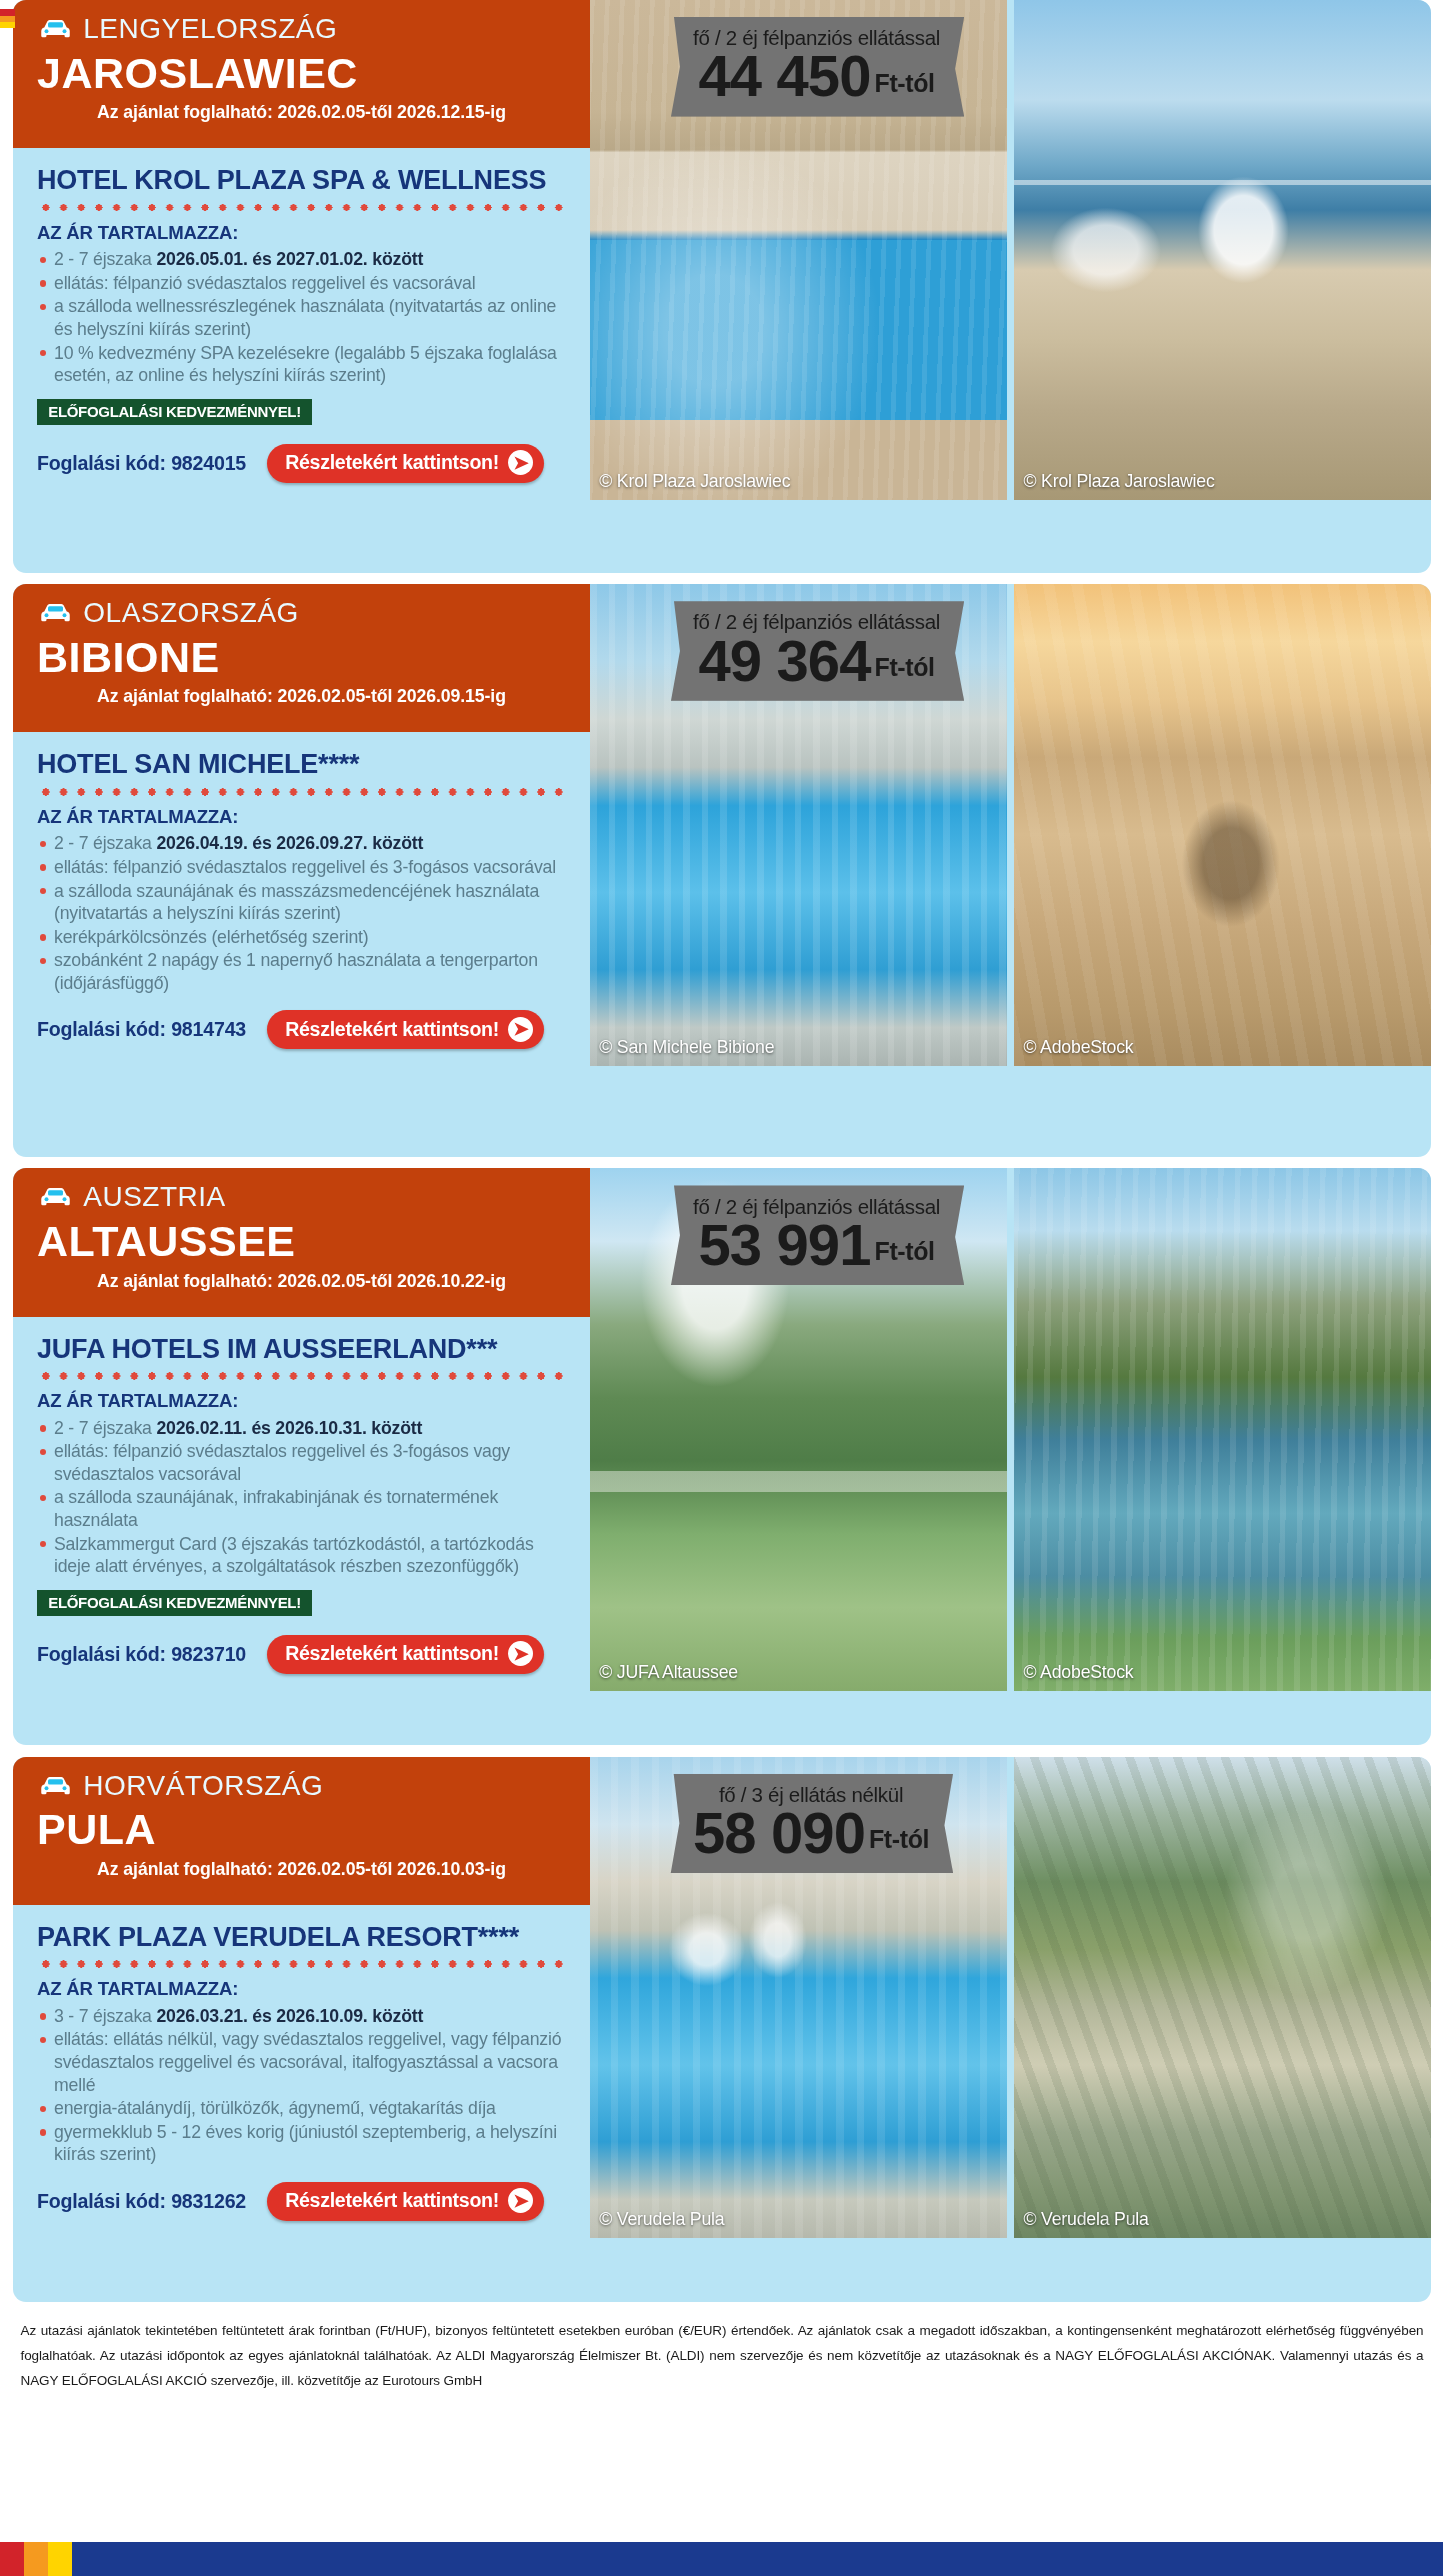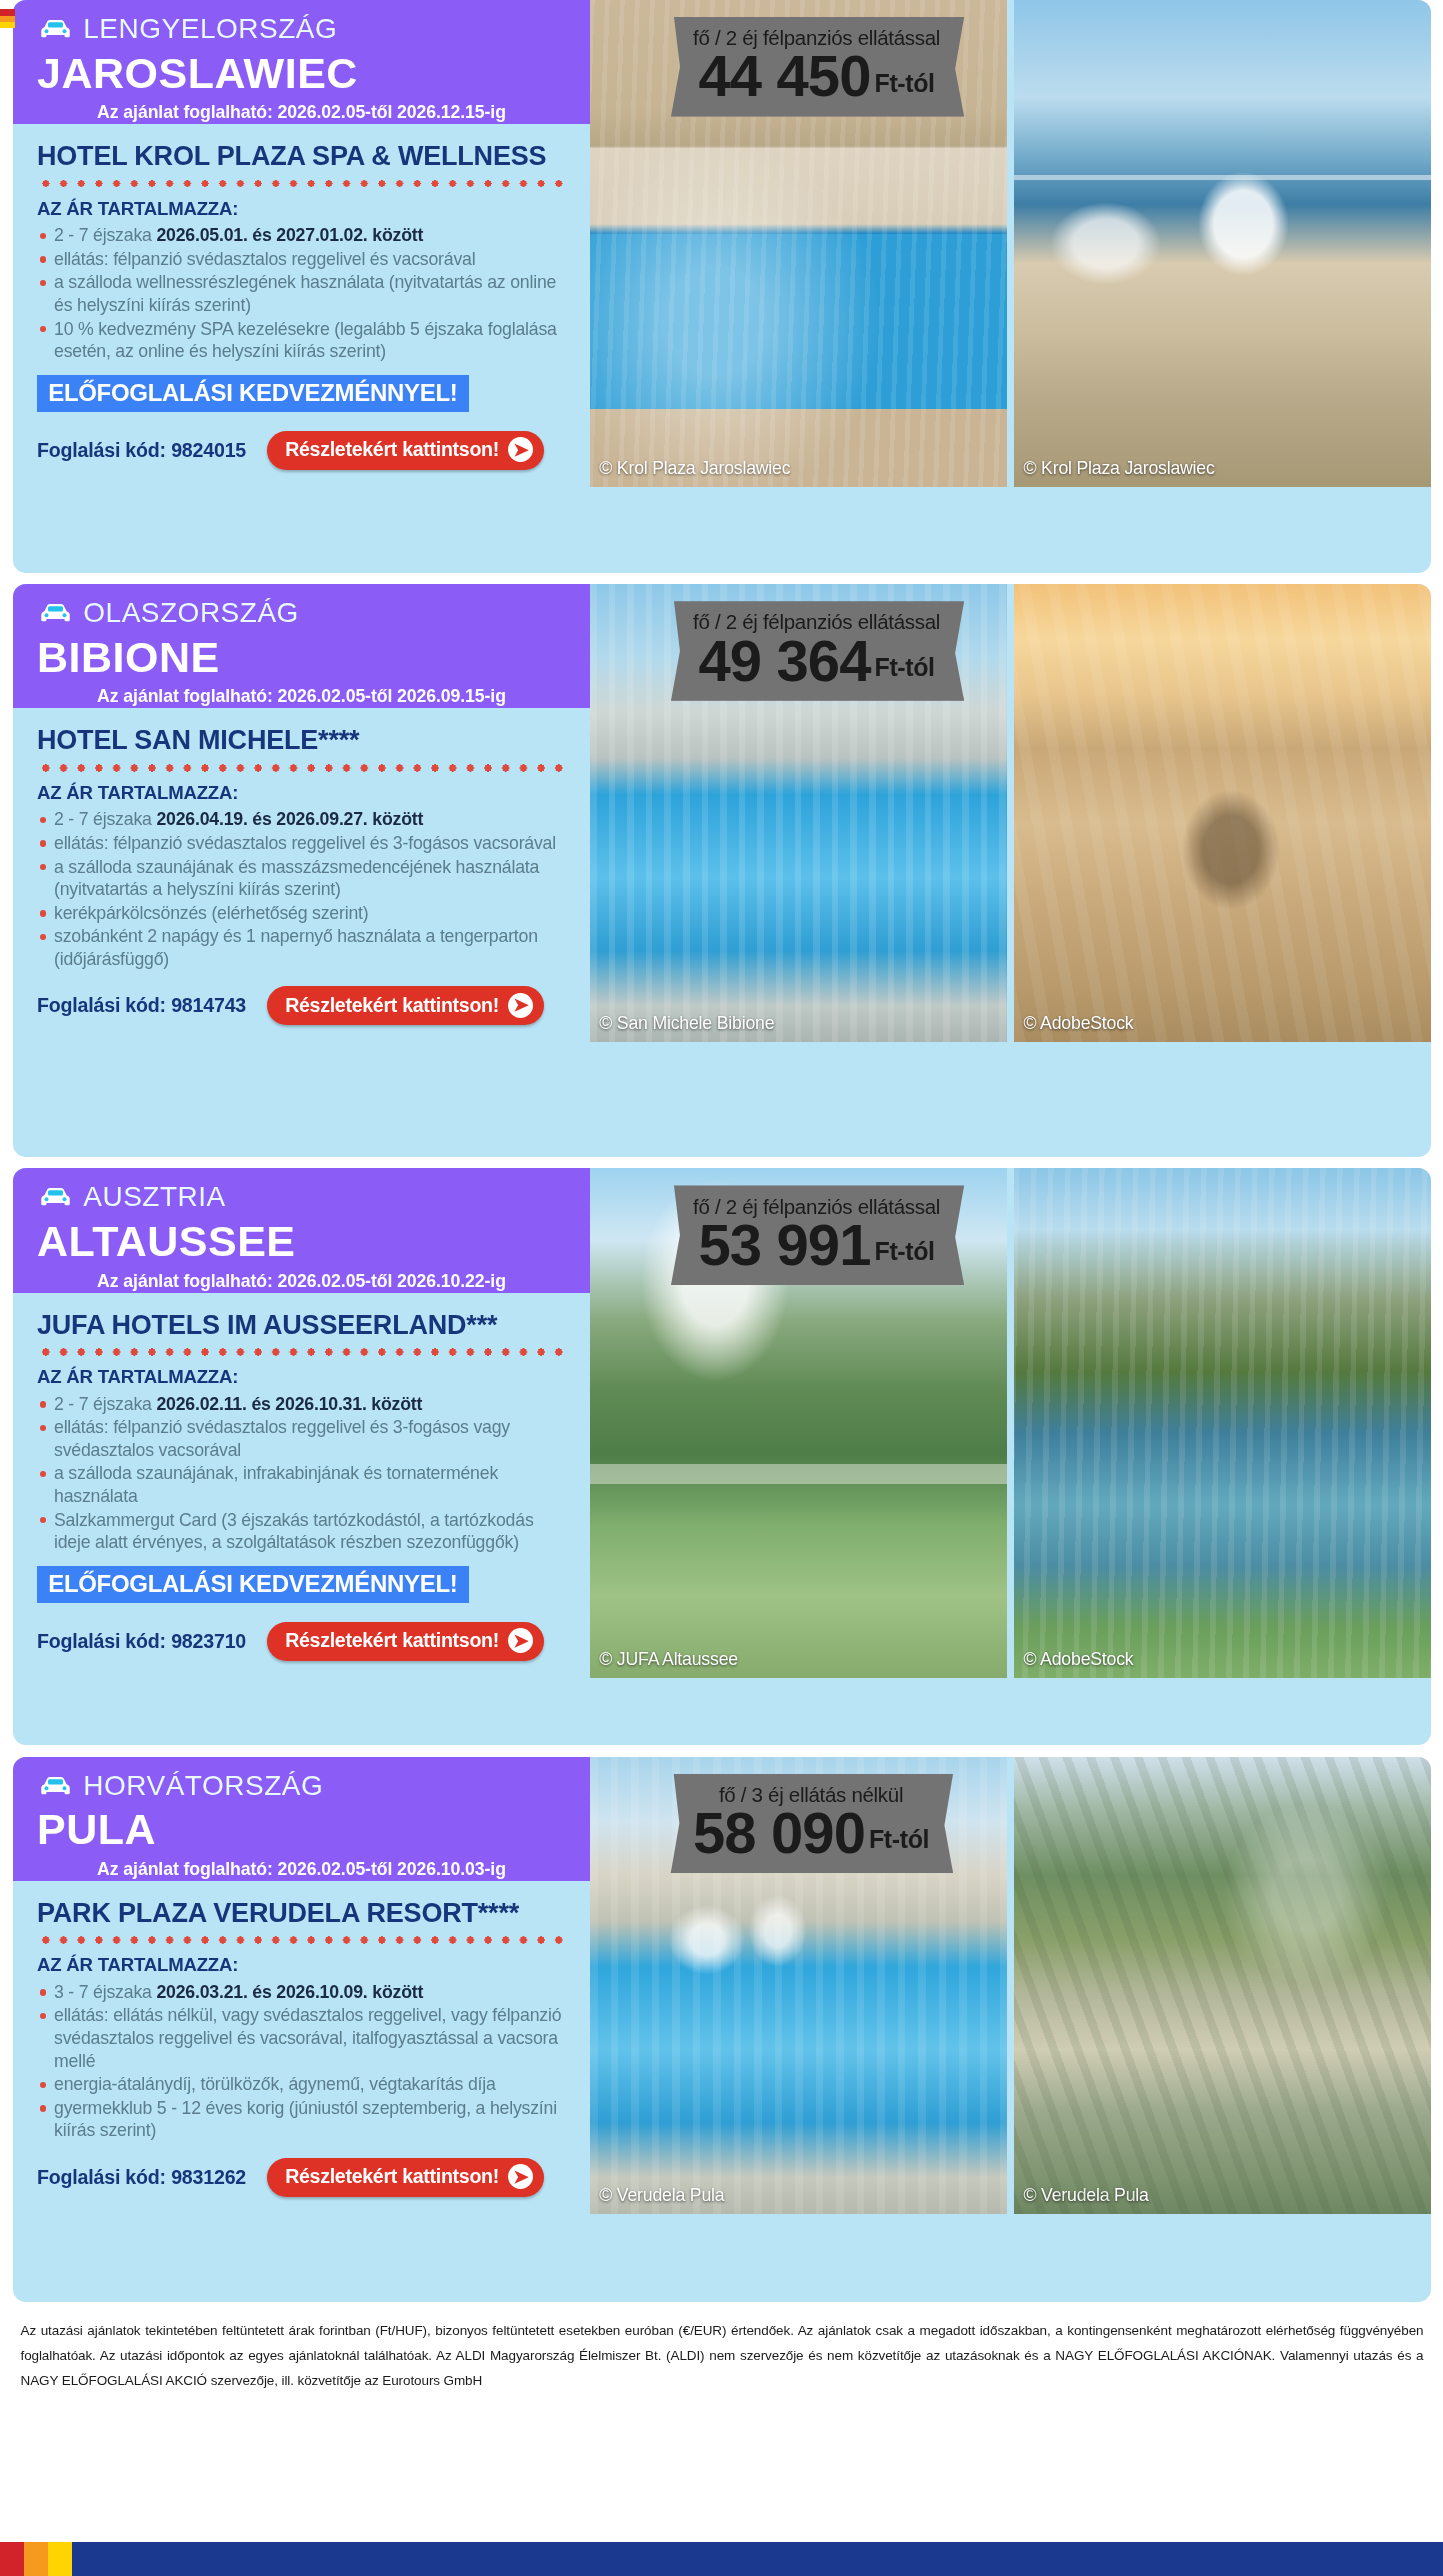--- a/index.html
+++ b/index.html
@@ -26,22 +26,22 @@
     width: 577px;
     background: #b8e4f5;
     position: relative;
     z-index: 3;
     display: flex;
     flex-direction: column;
   }
 
   
   .head {
-    background: #8b5cf6;
-    padding: 13px 24px 1px 24px;
+    background: #c2410c;
+    padding: 13px 24px 25px 24px;
     position: relative;
   }
   .country-row { display: flex; align-items: center; gap: 9.3px; }
   .car-icon { width: 37px; height: 24px; flex: 0 0 auto; }
   .country {
     font-size: 28px;
     letter-spacing: 0.5px;
     color: #e8f9ff;
     font-weight: 400;
   }
@@ -96,23 +96,23 @@
     content: "";
     position: absolute; left: 2.8px; top: 8.4px;
     width: 6.5px; height: 6.5px; border-radius: 50%;
     background: #e04a3c;
   }
   ul.incl li b { color: #1a2a44; font-weight: bold; }
 
   
   .promo {
     display: inline-block;
-    background: #3b82f6;
+    background: #14532d;
     color: #ffffff;
-    font-size: 24px;
+    font-size: 15px;
     font-weight: bold;
     letter-spacing: -0.3px;
     padding: 3.7px 11.2px 5.6px 11.2px;
     margin: 11.2px 0 3.7px 0;
   }
 
   
   .card-foot {
     display: flex; align-items: center; gap: 20.5px;
     padding: 7.5px 24px 17px 24px;

